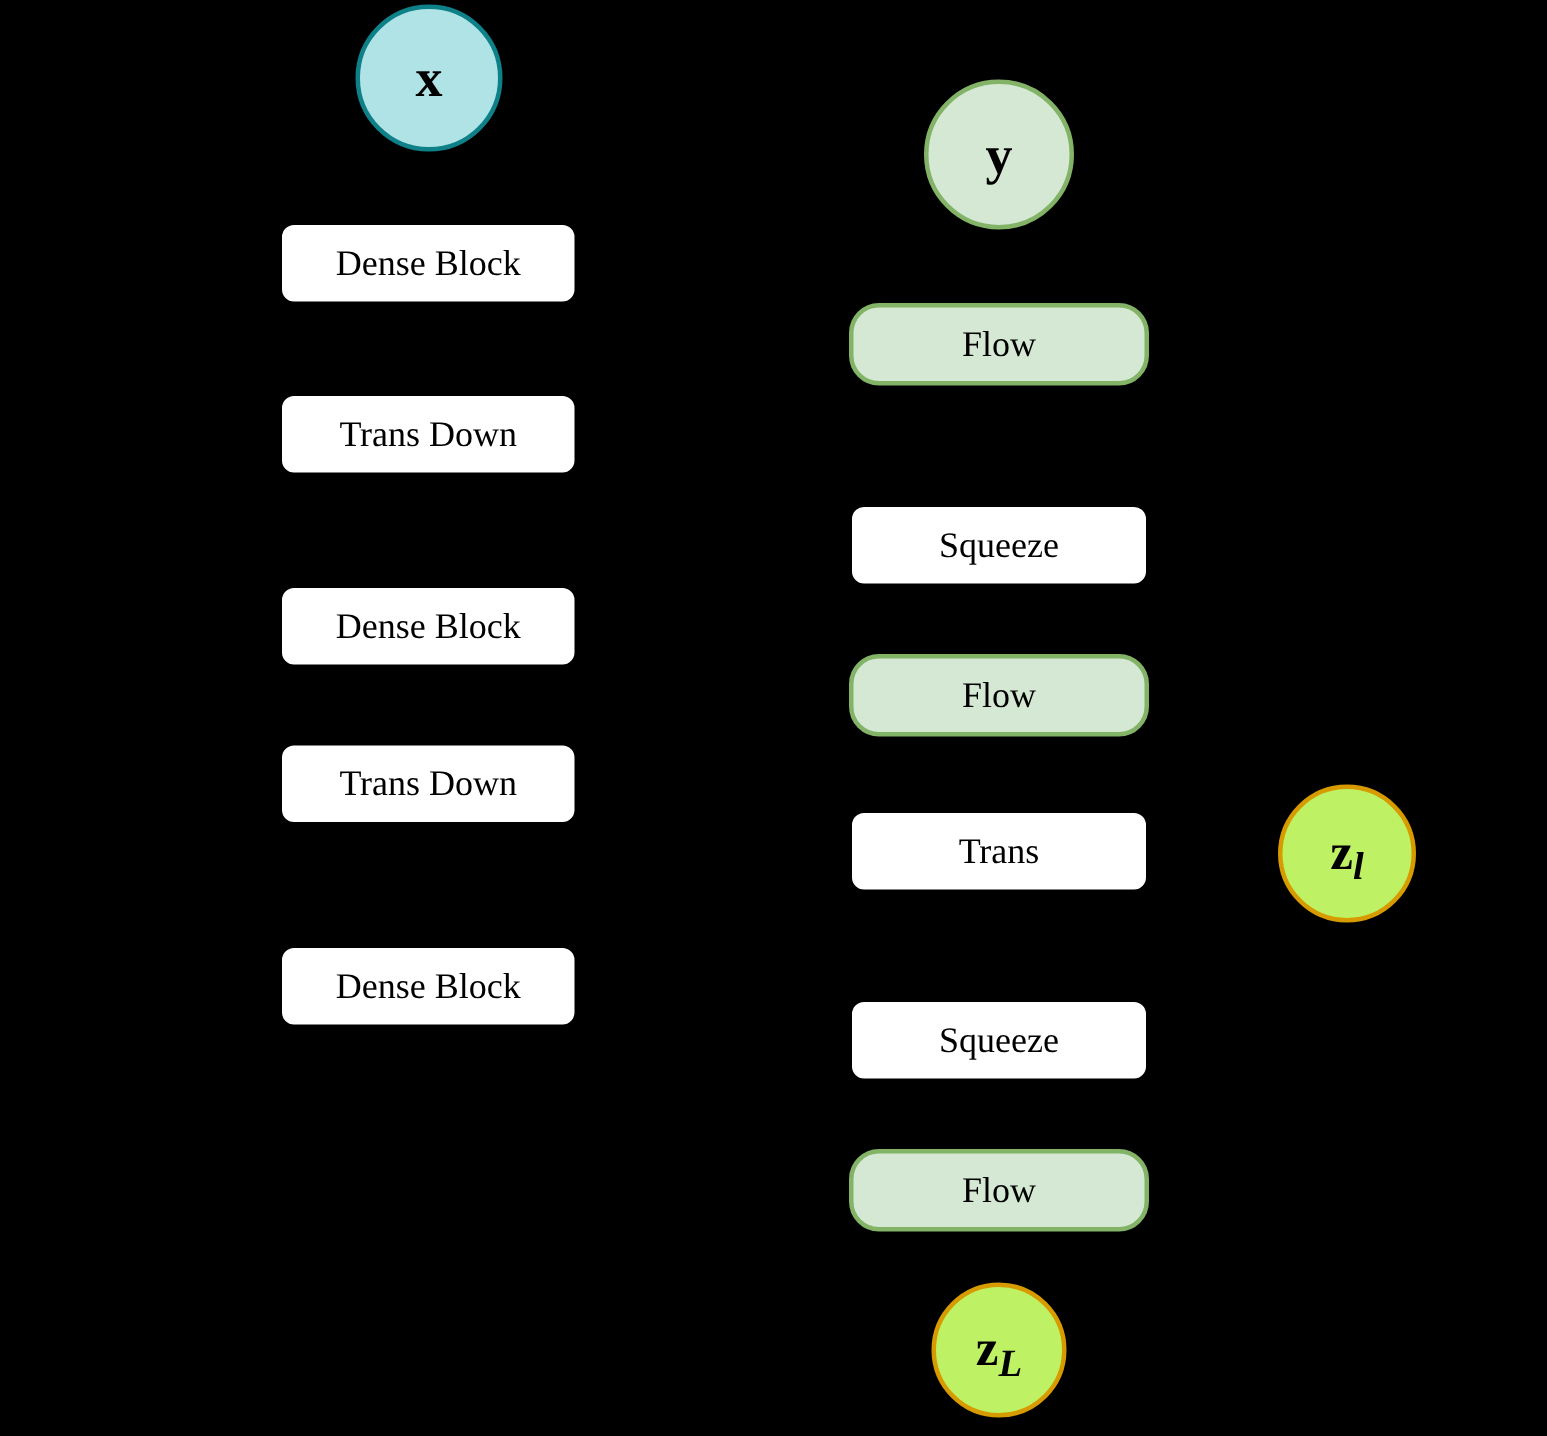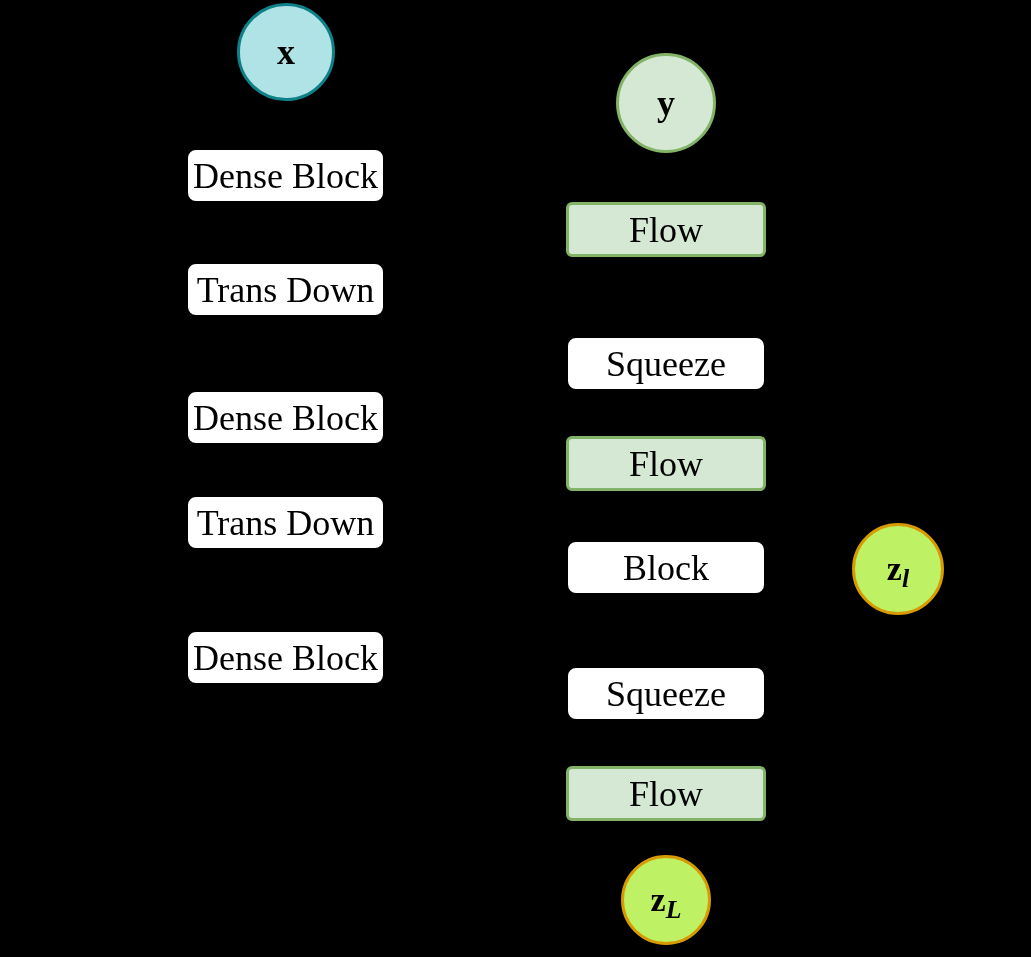--- a/index.html
+++ b/index.html
@@ -38,31 +38,31 @@
   }
   .block {
     position: absolute;
     box-sizing: border-box;
     width: 199px;
     height: 55px;
     border-radius: 10px;
     display: flex;
     align-items: center;
     justify-content: center;
-    font-size: 36px;
+    font-size: 24px;
     line-height: 1;
   }
   .block.white {
     background: #ffffff;
     border: 2px solid #000000;
   }
   .block.greenbox {
     background: #d5e8d4;
     border: 3px solid #82b366;
-    border-radius: 6px;
+    border-radius: 20px;
   }
   
   .pos-x        { left: 237px; top: 3px;   width: 98px;  height: 98px; }
   .pos-l-b0     { left: 186px; top: 148px; }
   .pos-l-b1     { left: 186px; top: 262px; }
   .pos-l-b2     { left: 186px; top: 390px; }
   .pos-l-b3     { left: 186px; top: 495px; }
   .pos-l-b4     { left: 186px; top: 630px; }
   
   .pos-y        { left: 616px; top: 53px;  width: 100px; height: 100px; }
@@ -107,21 +107,21 @@
   <div class="block greenbox pos-r-b0">
     <span>Flow</span>
   </div>
   <div class="block white pos-r-b1">
     <span>Squeeze</span>
   </div>
   <div class="block greenbox pos-r-b2">
     <span>Flow</span>
   </div>
   <div class="block white pos-r-b3">
-    <span>Block</span>
+    <span>Trans</span>
   </div>
   <div class="block white pos-r-b4">
     <span>Squeeze</span>
   </div>
   <div class="block greenbox pos-r-b5">
     <span>Flow</span>
   </div>
 
   <div class="node-circle orange pos-zl">
     <span class="node-label"><span>z</span><sub>l</sub></span>

